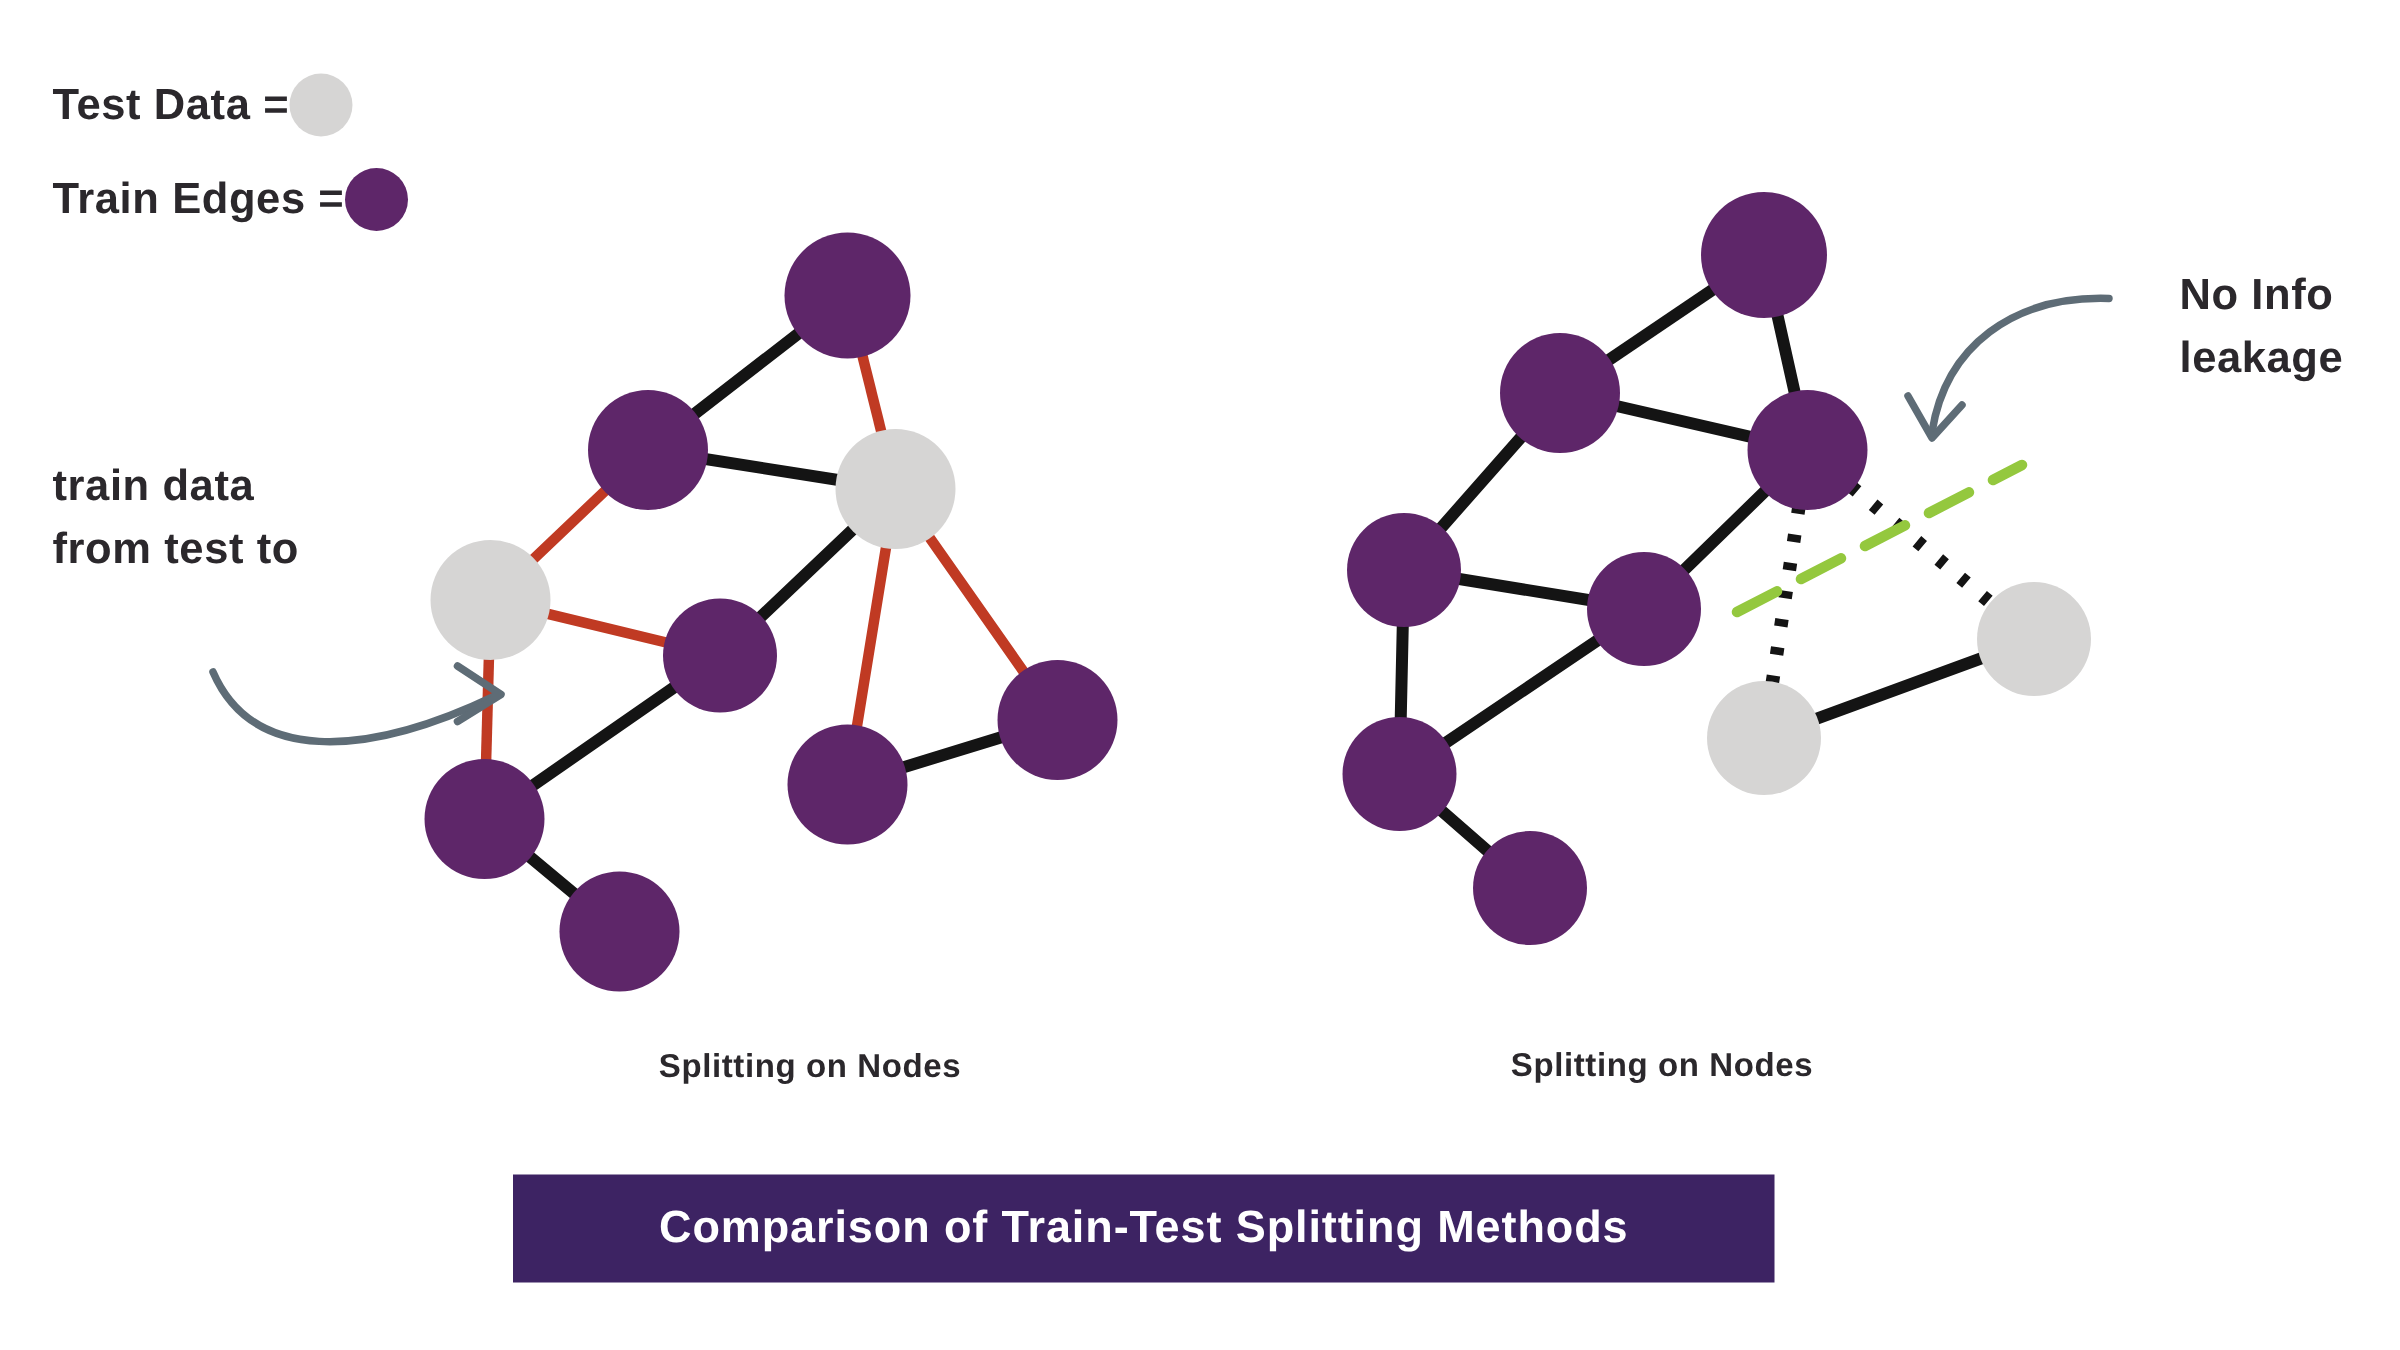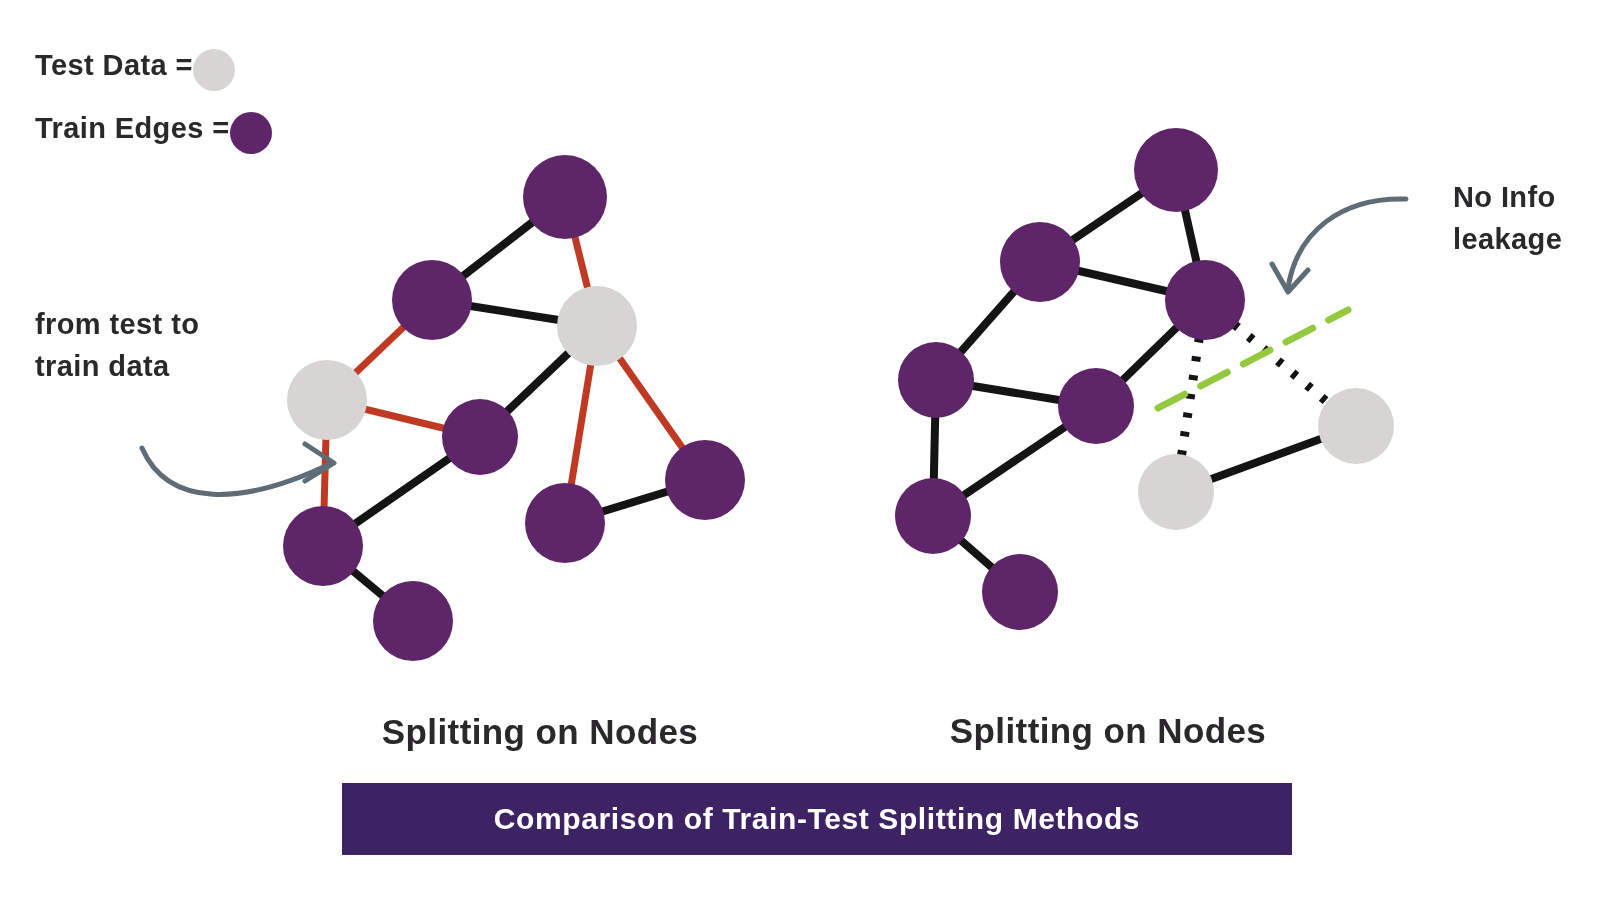--- a/index.html
+++ b/index.html
@@ -6,29 +6,29 @@
   body {
     width: 1600px; height: 900px;
     position: relative;
     background: #ffffff;
     font-family: "Liberation Sans", sans-serif;
     color: #2b282c;
     overflow: hidden;
   }
   .canvas { position: absolute; left: 0; top: 0; }
   .txt { position: absolute; font-weight: 700; letter-spacing: 0.4px; }
-  .legend-row { position: absolute; display: flex; gap: 0; }
+  .legend-row { position: absolute; display: flex; align-items: center; gap: 0; }
   .legend-label { font-size: 29px; font-weight: 700; letter-spacing: 0.4px; }
   .swatch { width: 42px; height: 42px; border-radius: 50%; display: inline-block; }
   .swatch-test  { background: var(--test); }
   .swatch-train { background: var(--train); }
   .annotation { font-size: 29px; line-height: 42px; font-weight: 700; }
-  .caption { font-size: 35px; font-weight: 700; transform: translateX(-50%); white-space: nowrap; margin-top: 14px; }
+  .caption { font-size: 22px; font-weight: 700; transform: translateX(-50%); white-space: nowrap; }
   .banner {
-    position: absolute; left: 342px; top: 783px; width: 950px; height: 72px;
+    position: absolute; left: 342px; top: 783px; width: 841px; height: 72px;
     background: var(--banner-bg);
     display: flex; align-items: center; justify-content: center;
   }
   .banner-label {
     color: var(--banner-text); font-size: 30px; font-weight: 700;
     letter-spacing: 0.6px; white-space: nowrap;
   }
   .arrow {
     fill: none; stroke: var(--arrow); stroke-width: 5;
     stroke-linecap: round; stroke-linejoin: round;
@@ -96,22 +96,22 @@
 <div class="legend-row" style="left:35px; top:49px">
   <span class="legend-label">Test Data =</span>
   <span class="swatch swatch-test"></span>
 </div>
 <div class="legend-row" style="left:35px; top:112px">
   <span class="legend-label">Train Edges =</span>
   <span class="swatch swatch-train"></span>
 </div>
 
 <div class="txt annotation" style="left:35px; top:303px">
+  <div>train data</div>
   <div>from test to</div>
-  <div>train data</div>
 </div>
 
 <div class="txt annotation" style="left:1453px; top:176px">
   <div>No Info</div>
   <div>leakage</div>
 </div>
 
 <div class="txt caption" style="left:540px; top:698px">Splitting on Nodes</div>
 <div class="txt caption" style="left:1108px; top:697px">Splitting on Nodes</div>
 

